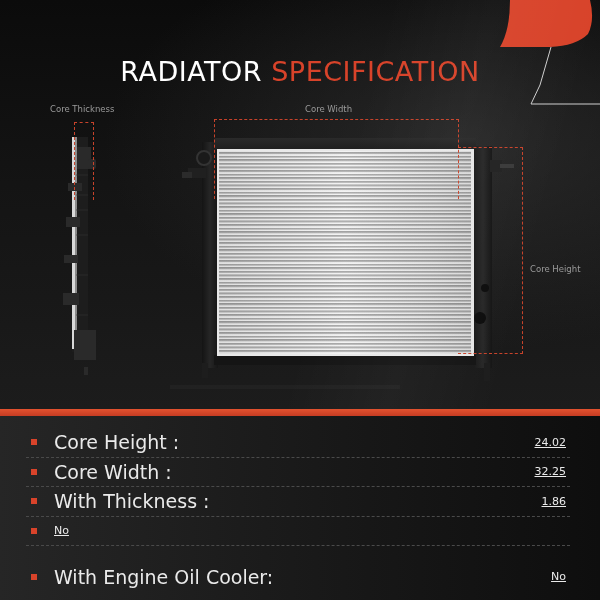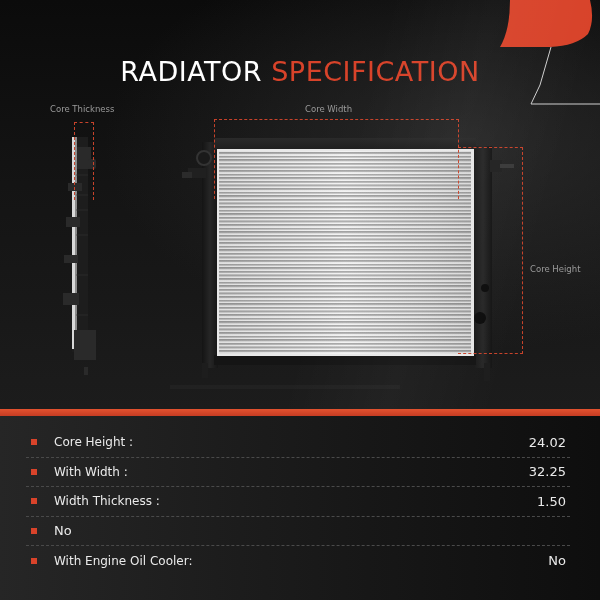--- a/index.html
+++ b/index.html
@@ -59,24 +59,24 @@
 
   .bottom {
     position: absolute; left: 0; top: 416px; width: 600px; height: 184px;
     background: linear-gradient(90deg, #262626 0%, #1c1c1c 40%, #0e0e0e 100%);
   }
   .spec-list { position: absolute; left: 26px; top: 12px; width: 544px; }
   .spec-row {
     position: relative; height: 29.5px; display: flex; align-items: center;
     border-bottom: 1px dashed #4a4a4a;
   }
-  .spec-row.last { border-bottom: none; }
+  .spec-row.last { border-bottom: none; margin-top: 16px; }
   .bullet { width: 6px; height: 6px; background: #d8432a; margin-left: 5px; margin-right: 17px; flex: 0 0 auto; }
-  .spec-label { color: #eaeaea; font-size: 12px; flex: 1; }
-  .spec-value { color: #eaeaea; font-size: 13px; padding-right: 4px; }
+  .spec-label { color: #eaeaea; font-size: 19px; flex: 1; }
+  .spec-value { color: #eaeaea; font-size: 11px; padding-right: 4px; text-decoration: underline; }
 </style>
 </head>
 <body>
 
 <div class="top">
 
   <svg class="accent-shape" viewBox="0 0 150 125">
     <path d="M60 0 L140 0 Q145 20 138 34 Q126 46 100 47 L50 47 Q60 30 60 0 Z" fill="#d8432a"></path>
     <path d="M101 47 L90 85 L81 104 L150 104" fill="none" stroke="#cfcfcf" stroke-width="1"></path>
   </svg>
@@ -143,27 +143,27 @@
 
 <div class="bottom">
   <div class="spec-list">
     <div class="spec-row">
       <span class="bullet"></span>
       <span class="spec-label">Core Height :</span>
       <span class="spec-value">24.02</span>
     </div>
     <div class="spec-row">
       <span class="bullet"></span>
-      <span class="spec-label">With Width :</span>
+      <span class="spec-label">Core Width :</span>
       <span class="spec-value">32.25</span>
     </div>
     <div class="spec-row">
       <span class="bullet"></span>
-      <span class="spec-label">Width Thickness :</span>
-      <span class="spec-value">1.50</span>
+      <span class="spec-label">With Thickness :</span>
+      <span class="spec-value">1.86</span>
     </div>
     <div class="spec-row">
       <span class="bullet"></span>
       <span class="spec-value">No</span>
     </div>
     <div class="spec-row last">
       <span class="bullet"></span>
       <span class="spec-label">With Engine Oil Cooler:</span>
       <span class="spec-value">No</span>
     </div>

